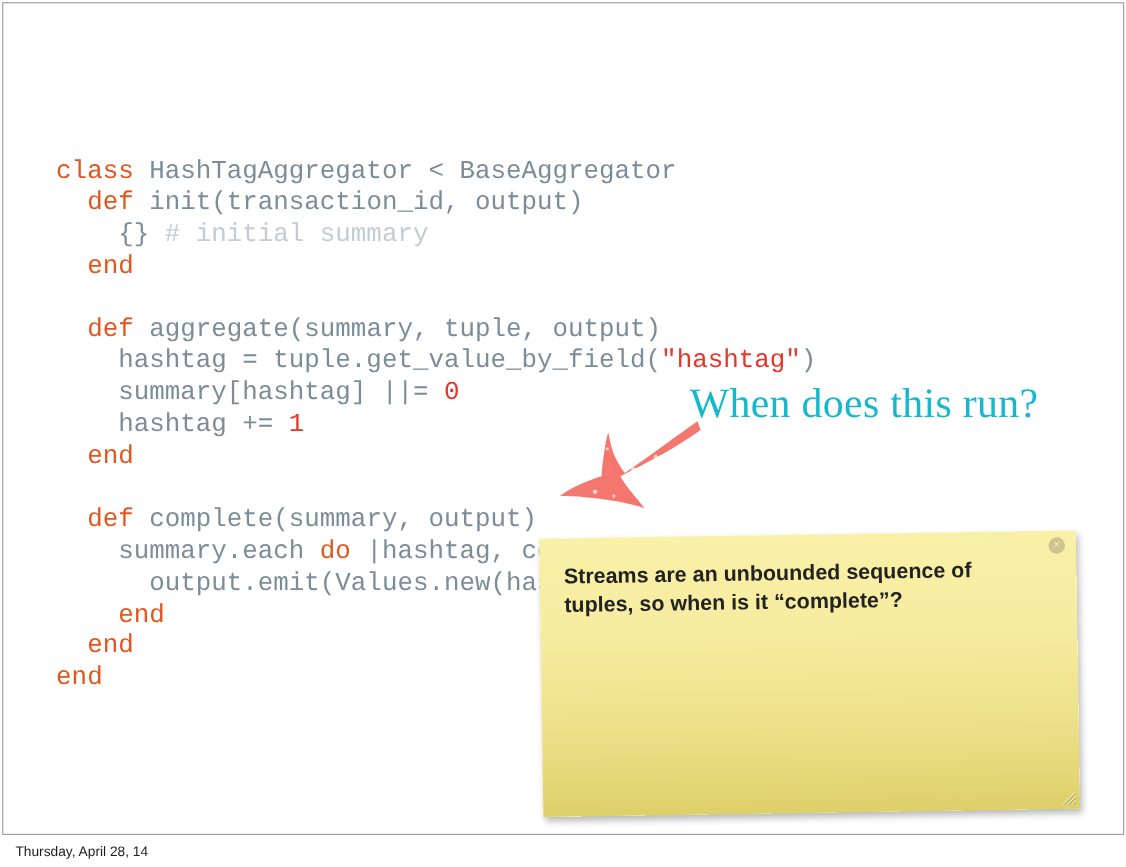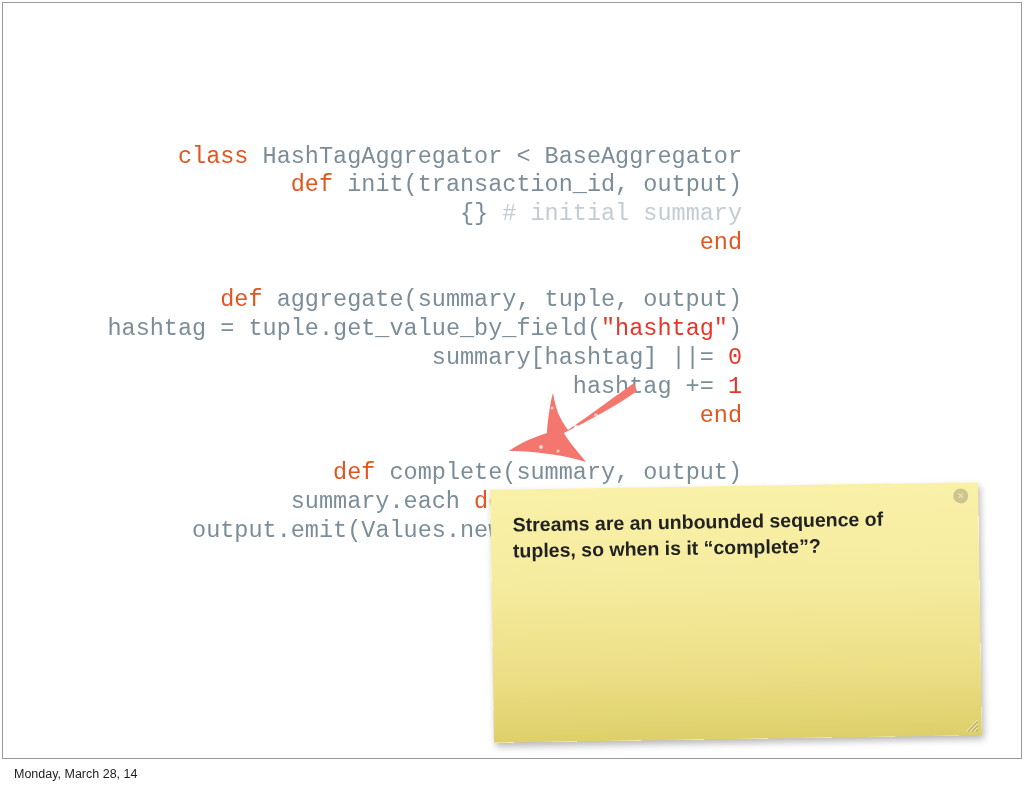--- a/index.html
+++ b/index.html
@@ -33,21 +33,21 @@
   #code {
     position: absolute;
     left: 48px;
     top: 116px;
     font-family: "Liberation Mono", "DejaVu Sans Mono", monospace;
     font-size: 23.5px;
     line-height: 28.8px;
     white-space: pre;
     letter-spacing: 0px;
   }
-  .ln { height: 28.8px; text-align: right; }
+  .ln { height: 28.8px; }
   .kw   { color: #e2561e; }
   .id   { color: #7b8d99; }
   .str  { color: #e8352a; }
   .num  { color: #e8352a; }
   .com  { color: #c3ccd2; margin-top: 22px; }
   .pun  { color: #7b8d99; }
 
   
   #annotation {
     position: absolute;
@@ -126,20 +126,21 @@
     white-space: nowrap;
   }
 </style>
 </head>
 <body>
 
 <div id="slide">
 
   <pre id="code"><div class="ln"><span class="kw">class </span><span class="id">HashTagAggregator &lt; BaseAggregator</span></div><div class="ln"><span>  </span><span class="kw">def </span><span class="id">init(transaction_id, output)</span></div><div class="ln"><span>    </span><span class="pun">{} </span><span class="com"># initial summary</span></div><div class="ln"><span>  </span><span class="kw">end</span></div><div class="ln">&nbsp;</div><div class="ln"><span>  </span><span class="kw">def </span><span class="id">aggregate(summary, tuple, output)</span></div><div class="ln"><span>    </span><span class="id">hashtag = tuple.get_value_by_field(</span><span class="str">"hashtag"</span><span class="id">)</span></div><div class="ln"><span>    </span><span class="id">summary[hashtag] ||= </span><span class="num">0</span></div><div class="ln"><span>    </span><span class="id">hashtag += </span><span class="num">1</span></div><div class="ln"><span>  </span><span class="kw">end</span></div><div class="ln">&nbsp;</div><div class="ln"><span>  </span><span class="kw">def </span><span class="id">complete(summary, output)</span></div><div class="ln"><span>    </span><span class="id">summary.each </span><span class="kw">do</span><span class="id"> |hashtag, count|</span></div><div class="ln"><span>      </span><span class="id">output.emit(Values.new(hashtag, count))</span></div><div class="ln"><span>    </span><span class="kw">end</span></div><div class="ln"><span>  </span><span class="kw">end</span></div><div class="ln"><span class="kw">end</span></div></pre>
 
+  <div id="annotation">When does this run?</div>
 
   <svg id="arrow" viewBox="0 0 135 95">
     <g fill="#f4776f">
       <path d="M128 8 C120 14 108 22 96 31 C84 40 72 48 62 55
                C58 50 55 44 52 38 C50 32 48 25 47 18
                C45 24 44 31 43 38 C42 45 41 52 41 58
                C34 60 27 63 20 66 C14 69 8 72 3 76
                C10 76 18 76 26 77 C36 78 46 79 56 81
                C66 83 74 85 80 87
                C76 82 71 76 66 70 C63 66 60 62 58 58
@@ -169,13 +170,13 @@
       <g stroke="#ffffff" stroke-width="0.9" opacity="0.8">
         <line x1="15" y1="3.6" x2="3.6" y2="15"></line>
         <line x1="15" y1="7.6" x2="7.6" y2="15"></line>
         <line x1="15" y1="11.6" x2="11.6" y2="15"></line>
       </g>
     </svg>
   </div>
 
 </div>
 
-<div id="footer">Monday, March 28, 14</div>
+<div id="footer">Thursday, April 28, 14</div>
 
 </body></html>

